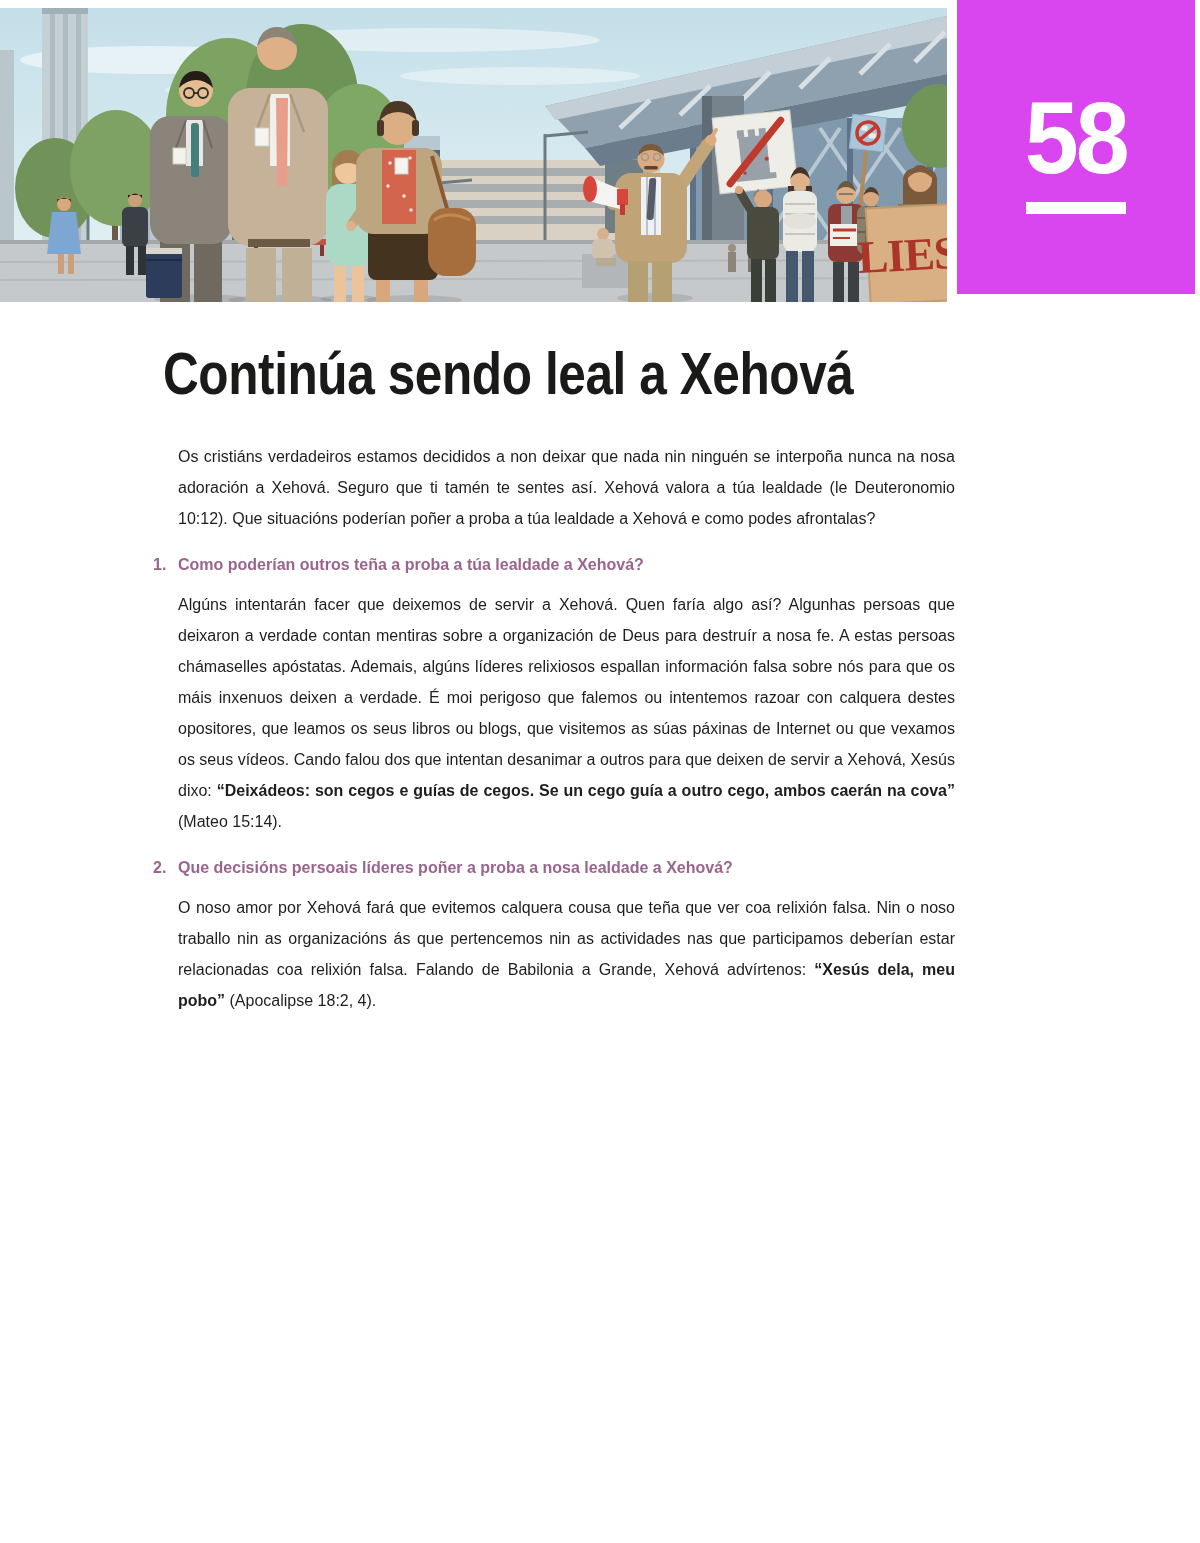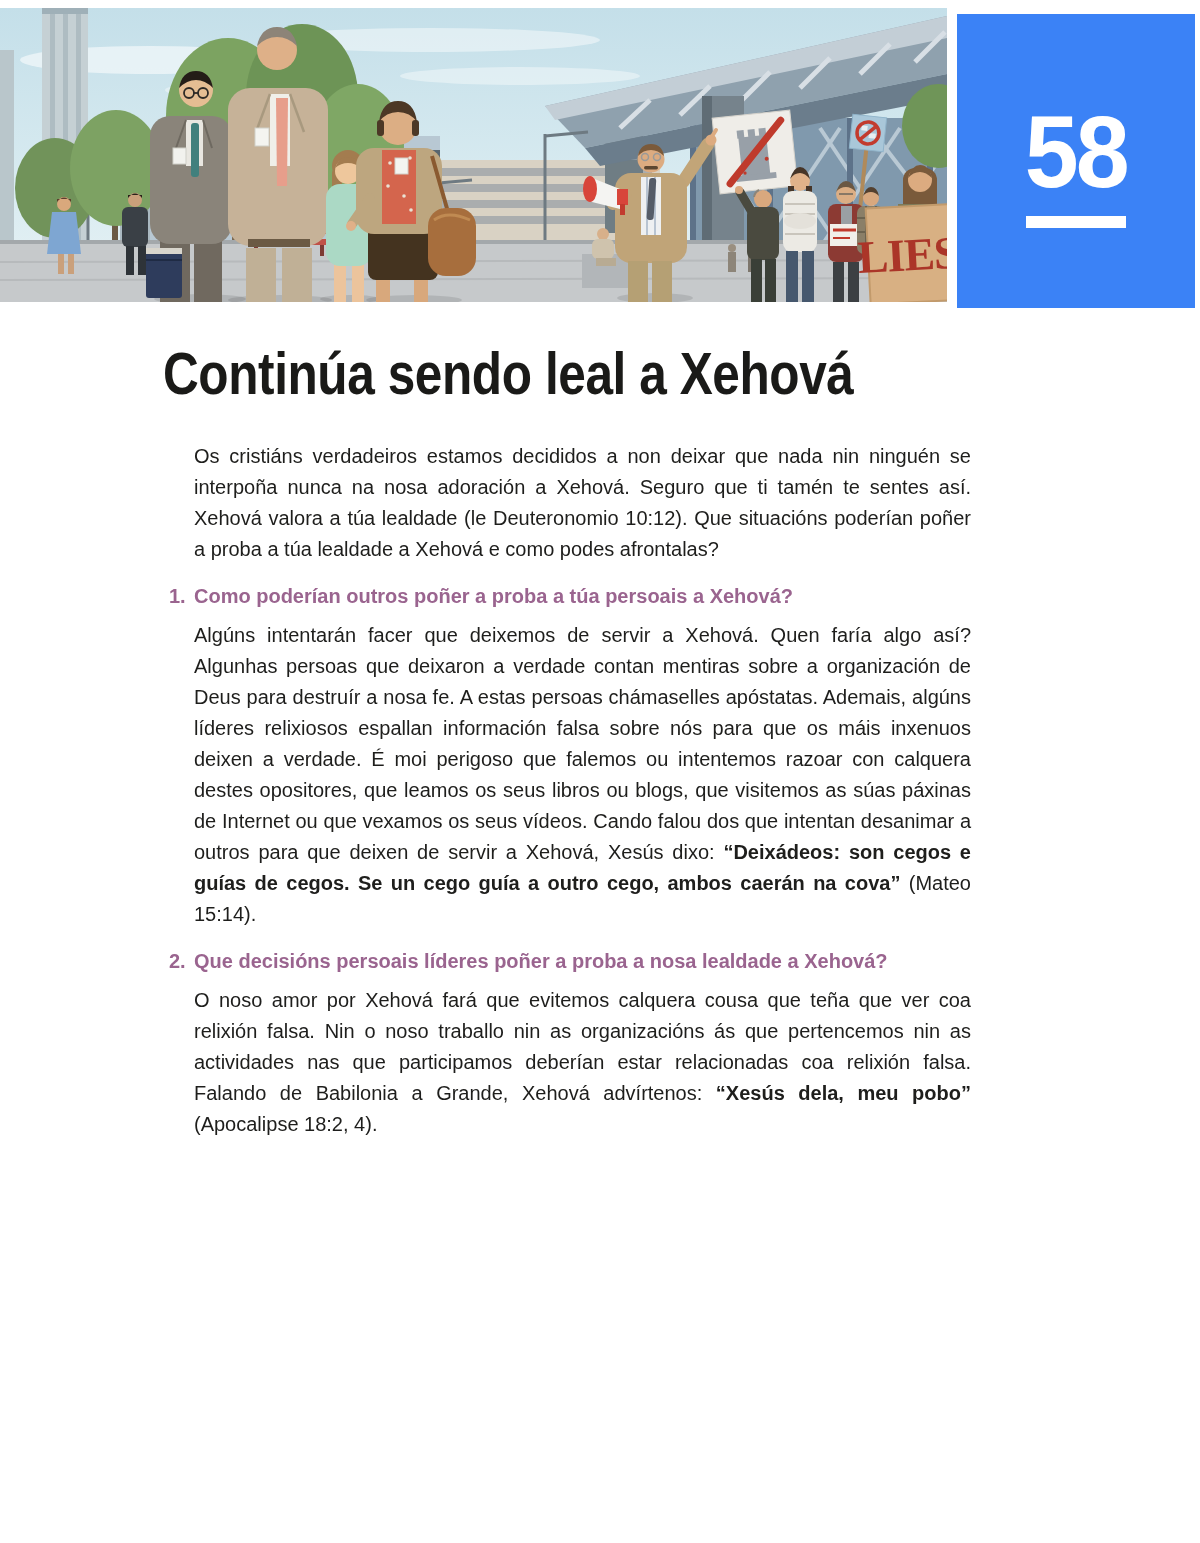--- a/index.html
+++ b/index.html
@@ -6,40 +6,40 @@
   html,body { background:#ffffff; }
   .page {
     position:relative; width:1200px; height:1543px; background:#ffffff;
     overflow:hidden; font-family:"Liberation Sans", sans-serif;
   }
   
   .header-photo {
     position:absolute; left:0; top:8px; width:947px; height:294px; overflow:hidden;
   }
   .lesson-badge {
-    position:absolute; left:957px; top:14px; width:238px; height:294px;
-    background:#3b82f6; display:flex; flex-direction:column;
+    position:absolute; left:957px; top:0; width:238px; height:294px;
+    background:#d946ef; display:flex; flex-direction:column;
     align-items:center; justify-content:center;
   }
   .lesson-number {
     color:#ffffff; font-size:102px; font-weight:bold; line-height:1;
     letter-spacing:-3px; transform:scaleX(0.95); margin-top:6px;
   }
   .lesson-underline { width:100px; height:12px; background:#ffffff; margin-top:13px; }
   
   .page-title {
     position:absolute; left:163px; top:342px;
     font-size:59px; font-weight:bold; color:#1a1a18; line-height:1.1;
     transform:scaleX(0.84); transform-origin:0 0; white-space:nowrap;
     letter-spacing:-0.5px;
   }
   
   .content {
-    position:absolute; left:169px; top:441px; width:802px;
-    color:#1e1e1c; font-size:20px; line-height:31px;
+    position:absolute; left:153px; top:441px; width:802px;
+    color:#1e1e1c; font-size:16px; line-height:31px;
   }
   .intro { margin-left:25px; text-align:justify; margin-bottom:14px; }
   .q-heading {
     display:flex; color:#9a648f; font-weight:bold; line-height:30px;
     margin-top:16px; margin-bottom:9px;
   }
   .q-num { flex:0 0 25px; }
   .q-text { flex:1; padding-right:40px; }
   .para { margin-left:25px; text-align:justify; margin-bottom:15px; }
   .para b { font-weight:bold;margin-top:17px; }
@@ -369,21 +369,21 @@
   </div>
 
   <h1 class="page-title">Continúa sendo leal a Xehová</h1>
 
   <div class="content">
 
     <p class="intro">Os cristiáns verdadeiros estamos decididos a non deixar que nada nin ninguén se interpoña nunca na nosa adoración a Xehová. Seguro que ti tamén te sentes así. Xehová valora a túa lealdade (le Deuteronomio 10:12). Que situacións poderían poñer a proba a túa lealdade a Xehová e como podes afrontalas?</p>
 
     <div class="q-heading">
       <span class="q-num">1.</span>
-      <span class="q-text">Como poderían outros poñer a proba a túa persoais a Xehová?</span>
+      <span class="q-text">Como poderían outros teña a proba a túa lealdade a Xehová?</span>
     </div>
     <p class="para"><span>Algúns intentarán facer que deixemos de servir a Xehová. Quen faría algo así? Algunhas persoas que deixaron a verdade contan mentiras sobre a organización de Deus para destruír a nosa fe. A estas persoas chámaselles apóstatas. Ademais, algúns líderes relixiosos espallan información falsa sobre nós para que os máis inxenuos deixen a verdade. É moi perigoso que falemos ou intentemos razoar con calquera destes opositores, que leamos os seus libros ou blogs, que visitemos as súas páxinas de Internet ou que vexamos os seus vídeos. Cando falou dos que intentan desanimar a outros para que deixen de servir a Xehová, Xesús dixo: </span><b>“Deixádeos: son cegos e guías de cegos. Se un cego guía a outro cego, ambos caerán na cova”</b><span> (Mateo 15:14).</span></p>
 
     <div class="q-heading">
       <span class="q-num">2.</span>
       <span class="q-text">Que decisións persoais líderes poñer a proba a nosa lealdade a Xehová?</span>
     </div>
     <p class="para"><span>O noso amor por Xehová fará que evitemos calquera cousa que teña que ver coa relixión falsa. Nin o noso traballo nin as organizacións ás que pertencemos nin as actividades nas que participamos deberían estar relacionadas coa relixión falsa. Falando de Babilonia a Grande, Xehová advírtenos: </span><b>“Xesús dela, meu pobo”</b><span> (Apocalipse 18:2, 4).</span></p>
 
   </div>

